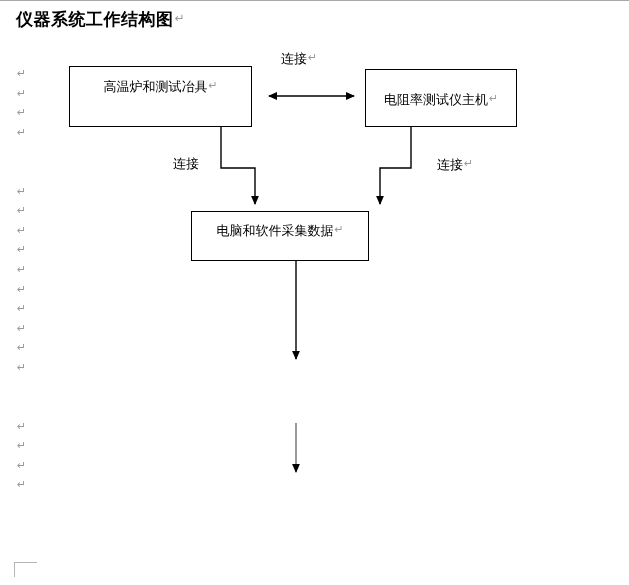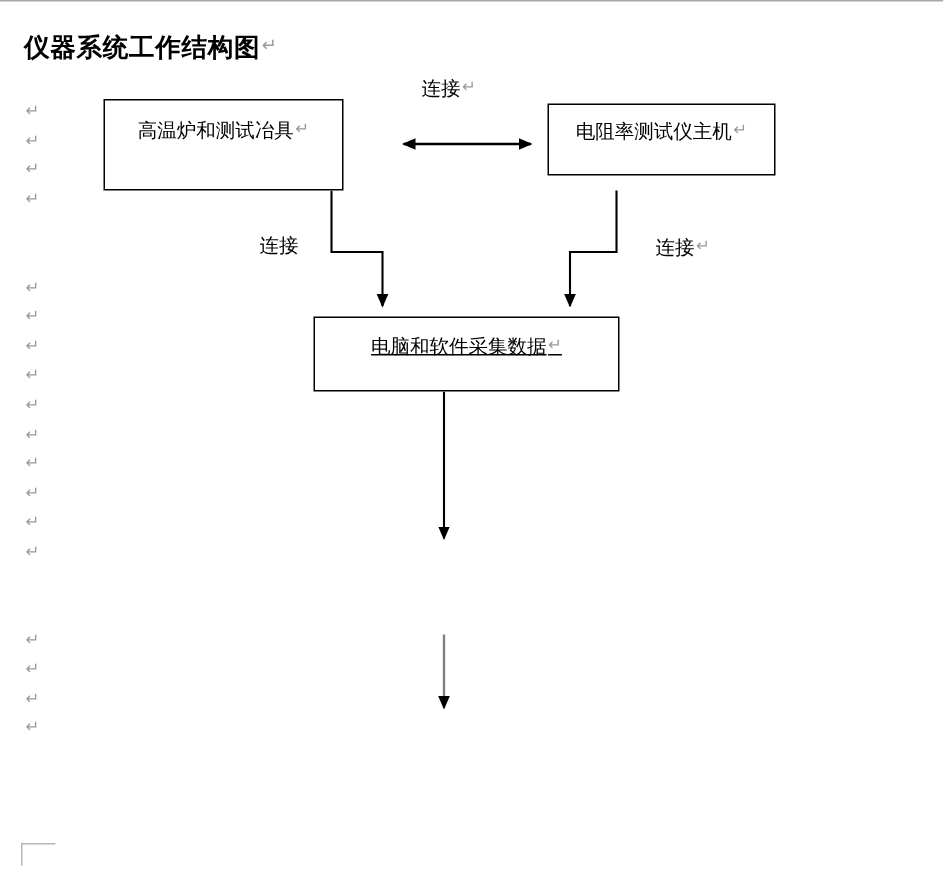--- a/index.html
+++ b/index.html
@@ -23,21 +23,21 @@
     position: absolute;
     left: 0;
     top: 0;
     width: 629px;
     height: 1px;
     background: #a8a8a8;
   }
   .doc-title {
     position: absolute;
     left: 16px;
-    top: 20px;
+    top: 8px;
     font-family: "Liberation Serif", "DejaVu Serif", serif;
     font-size: 17px;
     font-weight: bold;
     color: #000000;
     letter-spacing: 0.5px;
     white-space: nowrap;
   }
   .pilcrow {
     color: #9a9a9a;
     font-size: 11px;
@@ -167,29 +167,29 @@
 
     <path d="M221,127 L221,168 L255,168 L255,204" fill="none" stroke="#000000" stroke-width="1.4" marker-end="url(#ah)"></path>
 
     <path d="M411,127 L411,168 L380,168 L380,204" fill="none" stroke="#000000" stroke-width="1.4" marker-end="url(#ah)"></path>
 
     <line x1="296" y1="261" x2="296" y2="359" stroke="#000000" stroke-width="1.4" marker-end="url(#ah)"></line>
 
     <line x1="296" y1="423" x2="296" y2="472" stroke="#808080" stroke-width="1.6" marker-end="url(#ah)"></line>
   </svg>
 
-  <div class="fbox center" style="left:69px; top:66px; width:160px; height:61px; padding:8px 10px 0 10px;">
+  <div class="fbox center" style="left:69px; top:66px; width:183px; height:61px; padding:8px 10px 0 10px;">
     <span class="txt"><span>高温炉和测试冶具</span><span class="pilcrow">↵</span></span>
   </div>
 
-  <div class="fbox center" style="left:365px; top:69px; width:152px; height:48px; padding:6px 8px 0 8px;">
+  <div class="fbox center" style="left:365px; top:69px; width:152px; height:58px; padding:18px 8px 0 8px;">
     <span class="txt"><span>电阻率测试仪主机</span><span class="pilcrow">↵</span></span>
   </div>
 
-  <div class="fbox center" style="left:209px; top:211px; width:204px; height:50px; padding:7px 10px 0 10px;text-decoration:underline;">
+  <div class="fbox center" style="left:191px; top:211px; width:178px; height:50px; padding:7px 10px 0 10px;">
     <span class="txt"><span>电脑和软件采集数据</span><span class="pilcrow">↵</span></span>
   </div>
 
 
 
   <div class="conn-label" style="left:281px; top:50px;"><span>连接</span><span class="pilcrow">↵</span></div>
 
   <div class="conn-label" style="left:173px; top:155px;"><span>连接</span></div>
 
   <div class="conn-label" style="left:437px; top:156px;"><span>连接</span><span class="pilcrow">↵</span></div>

